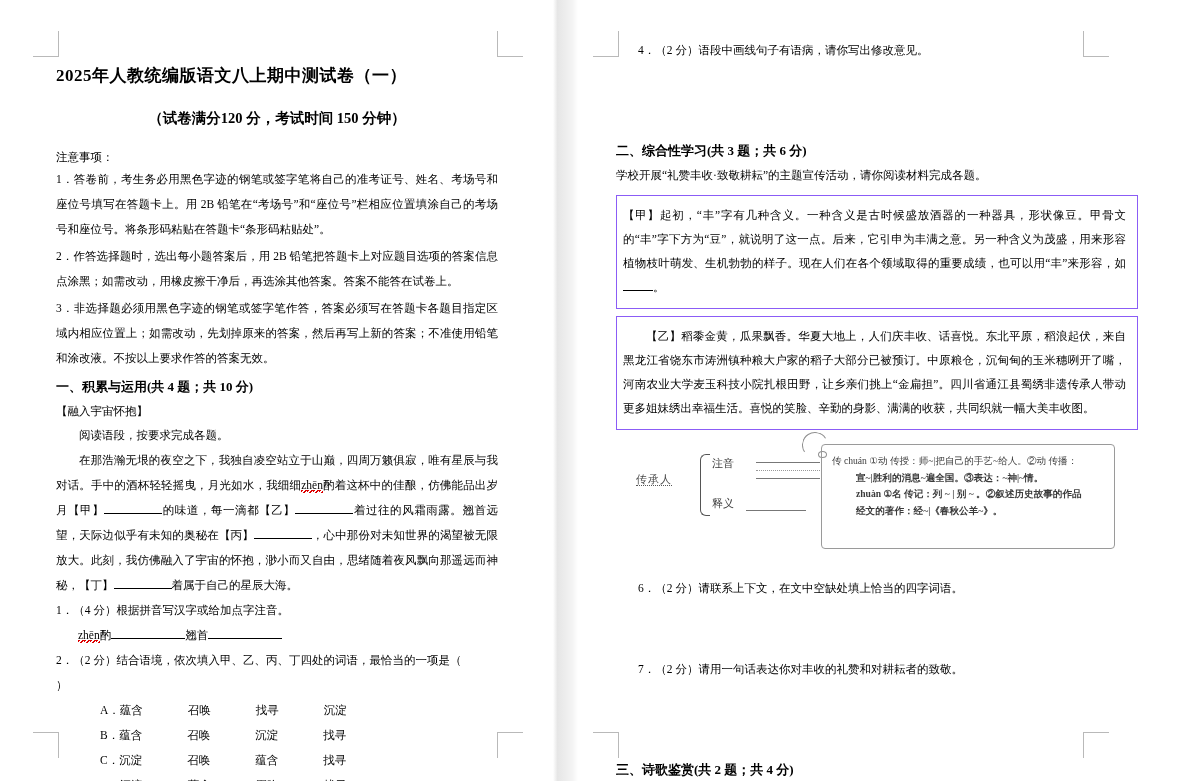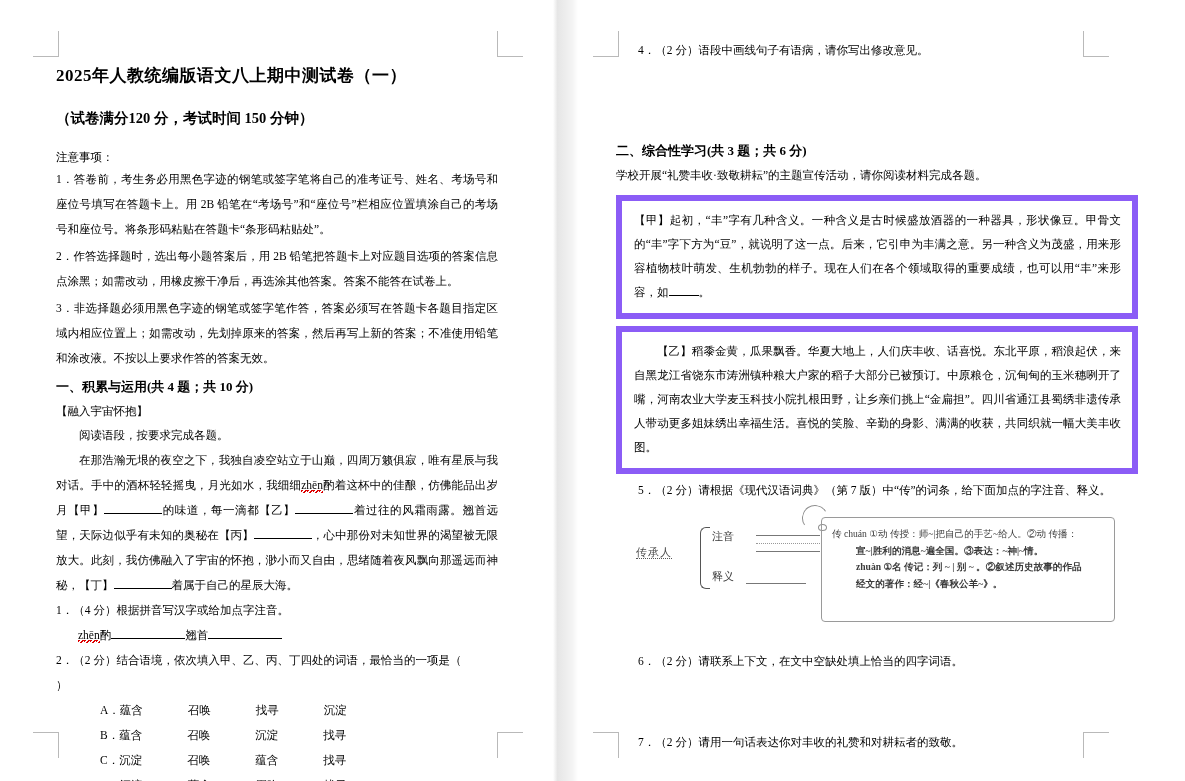--- a/index.html
+++ b/index.html
@@ -47,21 +47,21 @@
   
   .doc { position: absolute; color: #000; }
   .page-left .doc  { left: 56px; top: 30px; width: 442px; }
   .page-right .doc { left: 38px; top: 22px; width: 522px; }
 
   .title1 {
     font-weight: bold; font-size: 17px; letter-spacing: .5px;
     margin-top: 18px;
   }
   .title2 {
-    text-align: left; font-weight: bold; font-size: 14.5px;
+    text-align: center; font-weight: bold; font-size: 14.5px;
     margin-top: 22px;
   }
   .note-label { font-size: 11.5px; margin-top: 22px; }
   .para {
     font-size: 11.5px; line-height: 25px; text-align: justify; text-justify: inter-ideograph;
   }
   .para.indent2 { text-indent: 2em; }
   .note-list .para { margin-top: 2px; }
   .sec-head {
     font-weight: bold; font-size: 13px; margin-top: 4px; line-height: 24px;
@@ -79,21 +79,21 @@
 
   .misspell {
     border-bottom: 2px solid transparent;
     background-image: repeating-linear-gradient(135deg,#d00 0 1.6px,transparent 1.6px 3.2px);
     background-repeat: repeat-x; background-size: 6px 3px; background-position: 0 100%;
     padding-bottom: 2px;
   }
 
   
   .matbox {
-    border: 6px solid #8b5cf6; padding: 7px 11px 9px 12px; margin: 7px 0 0 0;
+    border: 1px solid #8b5cf6; padding: 7px 11px 9px 6px; margin: 7px 0 0 0;
   }
   .matbox .para { font-size: 11.5px; line-height: 24px; }
 
   
   .dictfig { position: relative; height: 118px; margin-top: 6px; }
   .chengren {
     position: absolute; left: 20px; top: 36px; font-size: 11px; color: #4a4a4a;
     letter-spacing: 1px;
   }
   .chengren .dotted-u { border-bottom: 1px dotted #555; }
@@ -205,21 +205,20 @@
       <div class="para">学校开展“礼赞丰收·致敬耕耘”的主题宣传活动，请你阅读材料完成各题。</div>
 
       <div class="matbox">
         <div class="para"><span>【甲】起初，“丰”字有几种含义。一种含义是古时候盛放酒器的一种器具，形状像豆。甲骨文的“丰”字下方为“豆”，就说明了这一点。后来，它引申为丰满之意。另一种含义为茂盛，用来形容植物枝叶萌发、生机勃勃的样子。现在人们在各个领域取得的重要成绩，也可以用“丰”来形容，如</span><span class="blank-ul bl-sm"></span><span>。</span></div>
       </div>
 
       <div class="matbox">
         <div class="para indent2">【乙】稻黍金黄，瓜果飘香。华夏大地上，人们庆丰收、话喜悦。东北平原，稻浪起伏，来自黑龙江省饶东市涛洲镇种粮大户家的稻子大部分已被预订。中原粮仓，沉甸甸的玉米穗咧开了嘴，河南农业大学麦玉科技小院扎根田野，让乡亲们挑上“金扁担”。四川省通江县蜀绣非遗传承人带动更多姐妹绣出幸福生活。喜悦的笑脸、辛勤的身影、满满的收获，共同织就一幅大美丰收图。</div>
       </div>
 
-      <div class="qline q-indent" style="margin-top:4px"><span>5．</span><span>（2 分）请根据《现代汉语词典》（第 7 版）中“传”的词条，给下面加点的字注音、释义。</span></div>
 
       <div class="dictfig">
         <div class="chengren"><span class="dotted-u">传承人</span></div>
         <div class="brace"></div>
         <div class="zyline zy1">注音</div>
         <div class="zyline zy2">释义</div>
         <div class="rule r1"></div>
         <div class="rule r2"></div>
         <div class="rule r3"></div>
         <div class="rule r4"></div>

